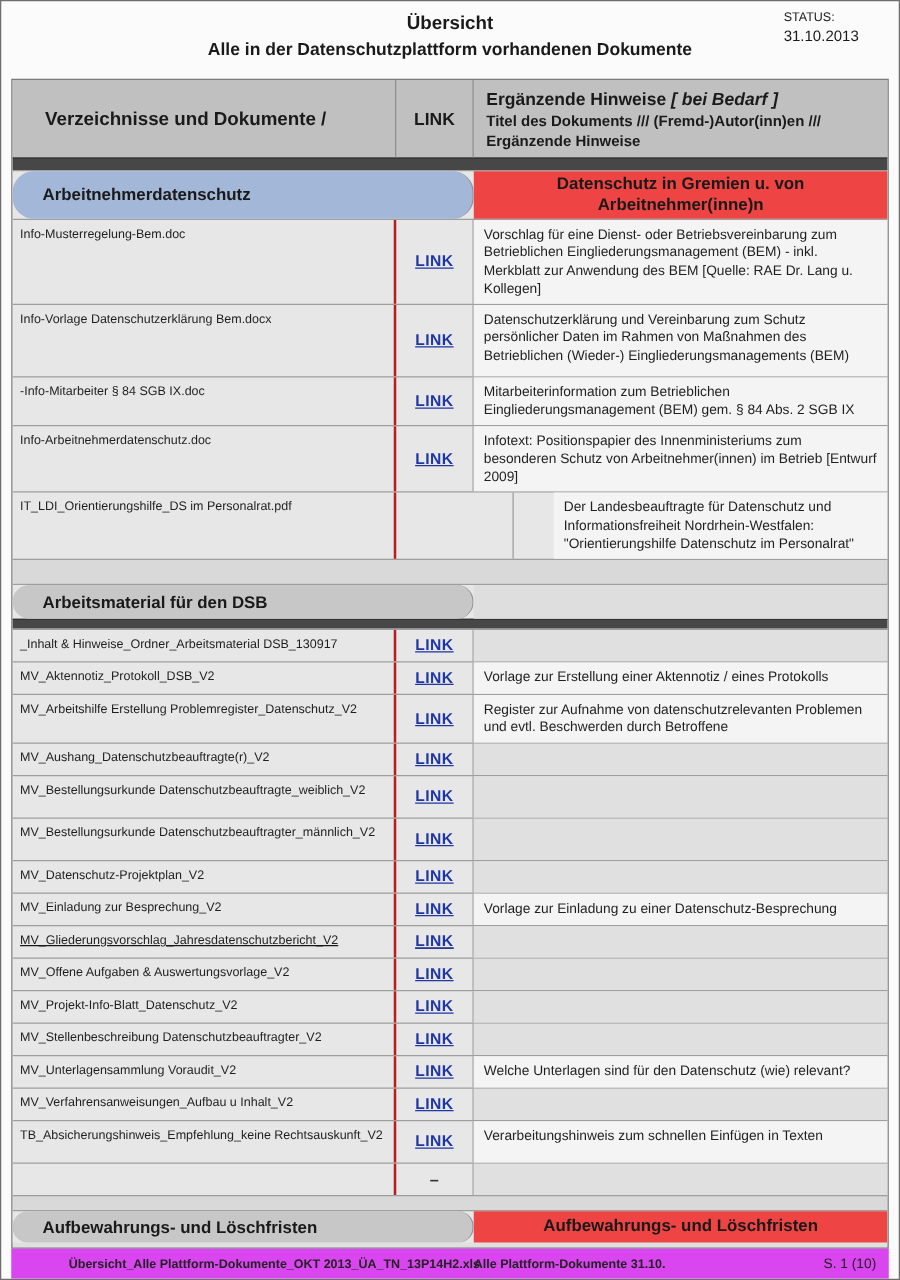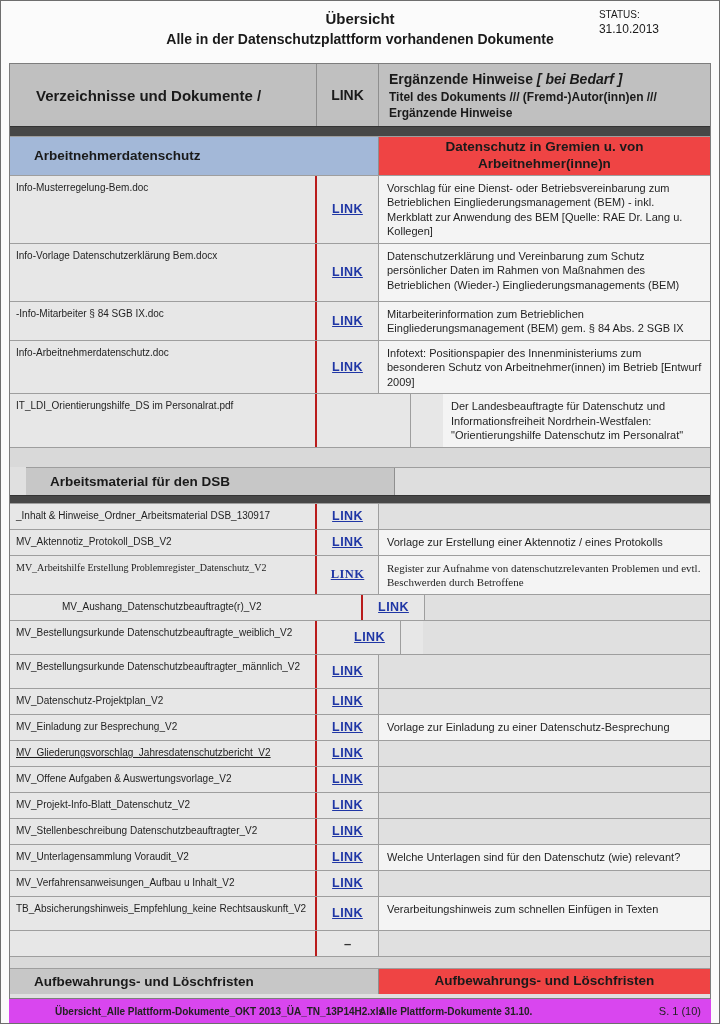--- a/index.html
+++ b/index.html
@@ -13,21 +13,21 @@
     border:1px solid #6e6e6e;
     background:#fbfbfb;
     padding:6px 8px 0;
     display:flex; flex-direction:column;
   }
   
   .doc-header { position:relative; height:56px; flex:0 0 auto; }
   .title-block { text-align:center; padding-top:3px; }
   .title { font-size:15px; font-weight:bold; }
   .subtitle { font-size:14px; font-weight:bold; margin-top:4px; }
-  .status-block { position:absolute; right:52px; top:2px; }
+  .status-block { position:absolute; right:24px; top:2px; }
   .status-label { font-size:10px; }
   .status-date { font-size:12px; margin-top:2px; }
   
   .table {
     flex:1 1 auto;
     border:1px solid #7d7d7d;
     background:#e0e0e0;
     overflow:hidden;
   }
   .trow {
@@ -47,20 +47,21 @@
   .h3l1 { font-size:14px; font-weight:bold; }
   .h3l1 .note { font-style:italic; }
   .h3l2 { font-size:12px; font-weight:bold; margin-top:3px; line-height:1.3; }
   
   .section .sec-left {
     grid-column:1 / 3;
     display:flex; align-items:center;
     padding-left:24px;
     font-weight:bold; font-size:13.5px;
     border-right:1px solid #8f8f8f;
+    border-radius:17px;
   }
   .section.blue .sec-left { background:#a3b8d8; }
   .section.gray .sec-left { background:#c7c7c7; }
   .sec-right {
     display:flex; align-items:center; justify-content:center;
     text-align:center;
     font-weight:bold; font-size:13.5px;
     padding:2px 16px;
     background:#dedede;
     line-height:1.25;
@@ -143,54 +144,54 @@
             <a href="#" class="link">LINK</a>
           </div>
           <div class="c3 filled">Infotext: Positionspapier des Innenministeriums zum besonderen Schutz von Arbeitnehmer(innen) im Betrieb [Entwurf 2009]</div>
         </div>
         <div class="trow doc" style="min-height: 50px; gap: 32px;">
           <div class="c1">IT_LDI_Orientierungshilfe_DS im Personalrat.pdf</div>
           <div class="c2"></div>
           <div class="c3 filled">Der Landesbeauftragte für Datenschutz und Informationsfreiheit Nordrhein-Westfalen: "Orientierungshilfe Datenschutz im Personalrat"</div>
         </div>
         <div class="trow gap" style="min-height: 20px;"></div>
-        <div class="trow section gray" style="min-height: 28px; margin-left: 16px;">
+        <div class="trow section gray" style="min-height: 28px;">
           <div class="sec-left">Arbeitsmaterial für den DSB</div>
           <div class="sec-right"></div>
         </div>
         <div class="trow bar" style="min-height: 8px;"></div>
         <div class="trow doc" style="min-height: 26px;">
           <div class="c1">_Inhalt &amp; Hinweise_Ordner_Arbeitsmaterial DSB_130917</div>
           <div class="c2">
             <a href="#" class="link">LINK</a>
           </div>
           <div class="c3"></div>
         </div>
         <div class="trow doc" style="min-height: 26px;">
           <div class="c1">MV_Aktennotiz_Protokoll_DSB_V2</div>
           <div class="c2">
             <a href="#" class="link">LINK</a>
           </div>
           <div class="c3 filled">Vorlage zur Erstellung einer Aktennotiz / eines Protokolls</div>
         </div>
-        <div class="trow doc" style="min-height: 34px; font-family: Liberation Serif, serif;">
+        <div class="trow doc" style="min-height: 34px;">
           <div class="c1">MV_Arbeitshilfe Erstellung Problemregister_Datenschutz_V2</div>
           <div class="c2">
             <a href="#" class="link">LINK</a>
           </div>
           <div class="c3 filled">Register zur Aufnahme von datenschutzrelevanten Problemen und evtl. Beschwerden durch Betroffene</div>
         </div>
-        <div class="trow doc" style="min-height: 26px; padding-left: 46px;">
+        <div class="trow doc" style="min-height: 26px;">
           <div class="c1">MV_Aushang_Datenschutzbeauftragte(r)_V2</div>
           <div class="c2">
             <a href="#" class="link">LINK</a>
           </div>
           <div class="c3"></div>
         </div>
-        <div class="trow doc" style="min-height: 34px; gap: 22px;">
+        <div class="trow doc" style="min-height: 34px;">
           <div class="c1">MV_Bestellungsurkunde Datenschutzbeauftragte_weiblich_V2</div>
           <div class="c2">
             <a href="#" class="link">LINK</a>
           </div>
           <div class="c3"></div>
         </div>
         <div class="trow doc" style="min-height: 34px;">
           <div class="c1">MV_Bestellungsurkunde Datenschutzbeauftragter_männlich_V2</div>
           <div class="c2">
             <a href="#" class="link">LINK</a>

